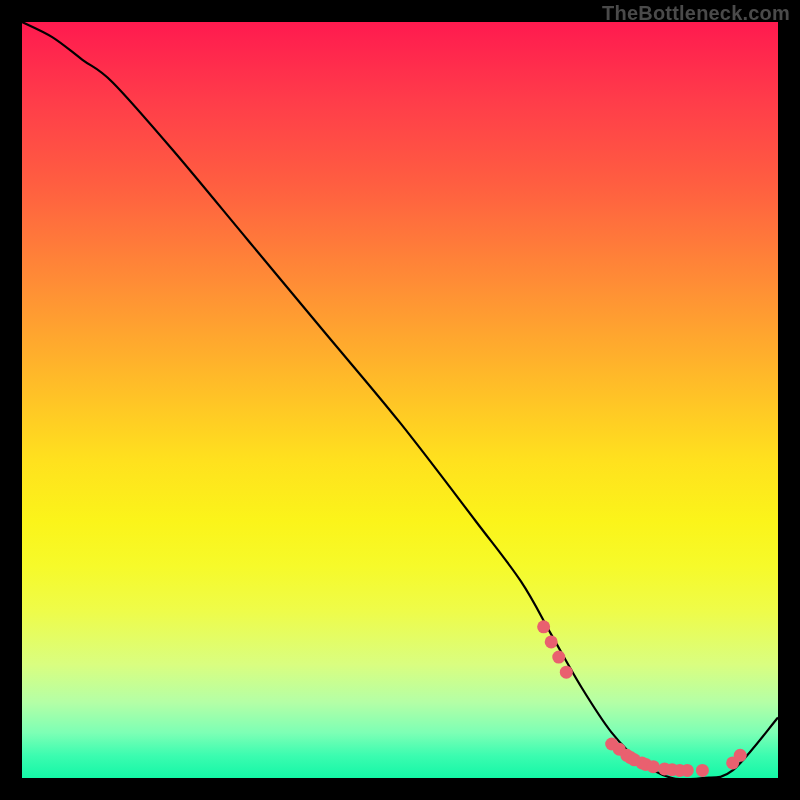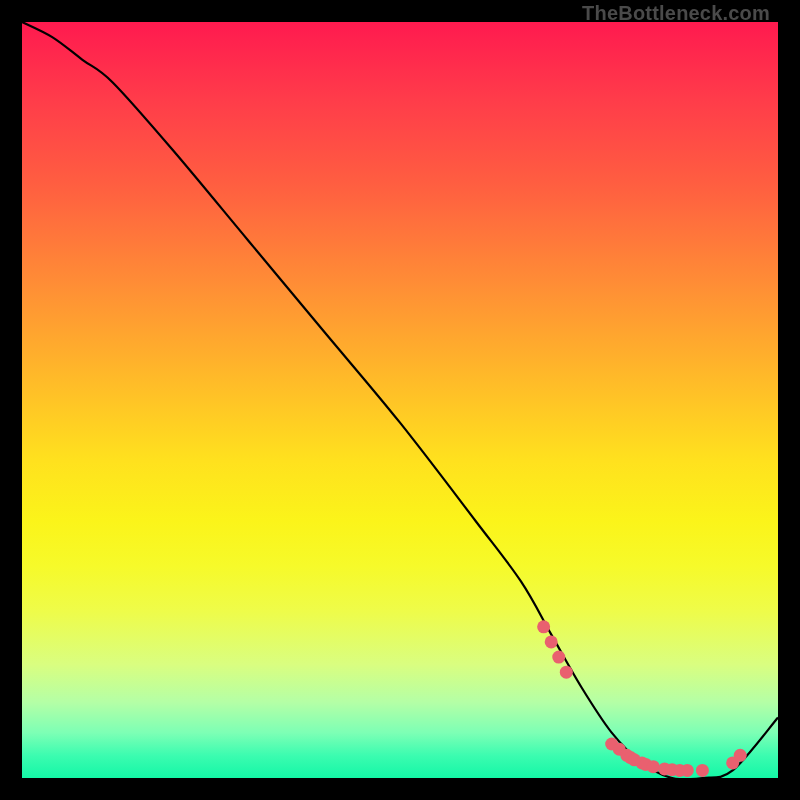--- a/index.html
+++ b/index.html
@@ -29,21 +29,21 @@
       #f6fa2a 72%,
       #eefc4a 78%,
       #d9fe80 85%,
       #b4ffa6 90%,
       #7dffb5 94%,
       #3cfcb0 97%,
       #14f7a6 100%);
   }
   .attribution {
     position: absolute;
-    right: 30px;
+    right: 10px;
     top: 2px;
     font-family: Arial, Helvetica, sans-serif;
     font-size: 20px;
     font-weight: 600;
     color: #4a4a4a;
     letter-spacing: 0.2px;
   }
   svg.curve {
     position: absolute;
     left: 0;

